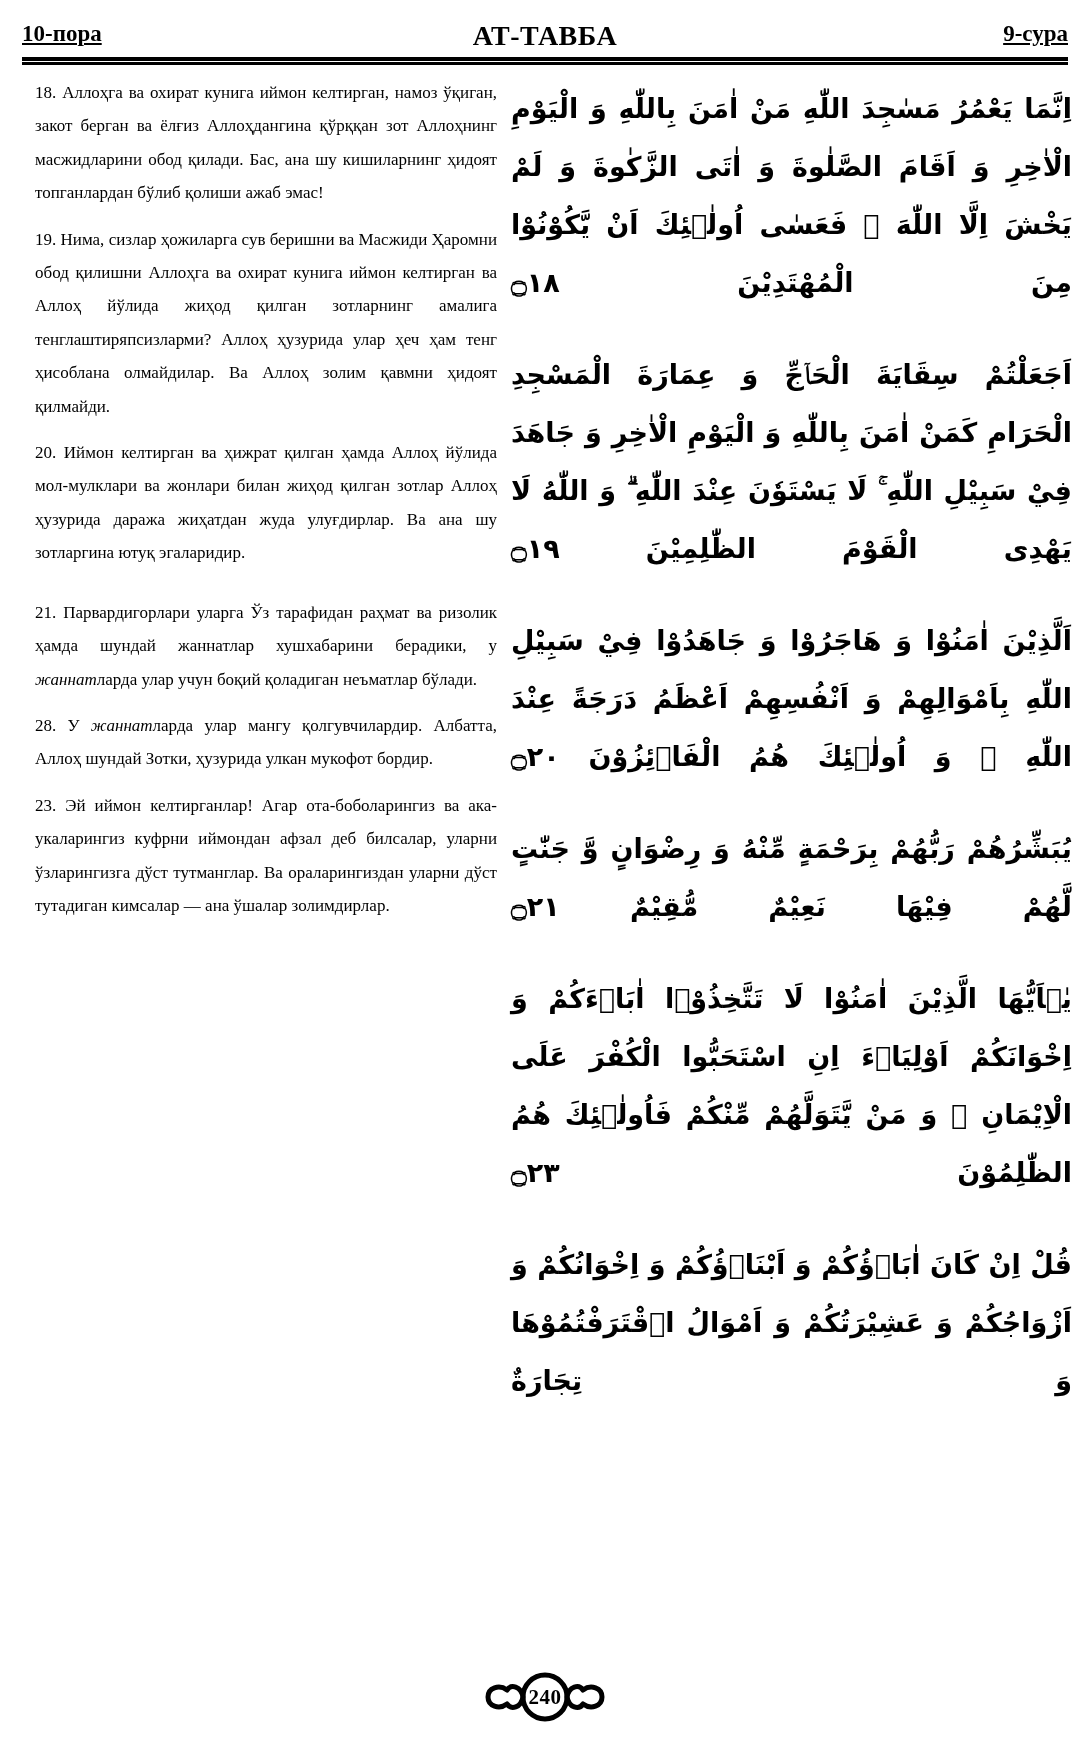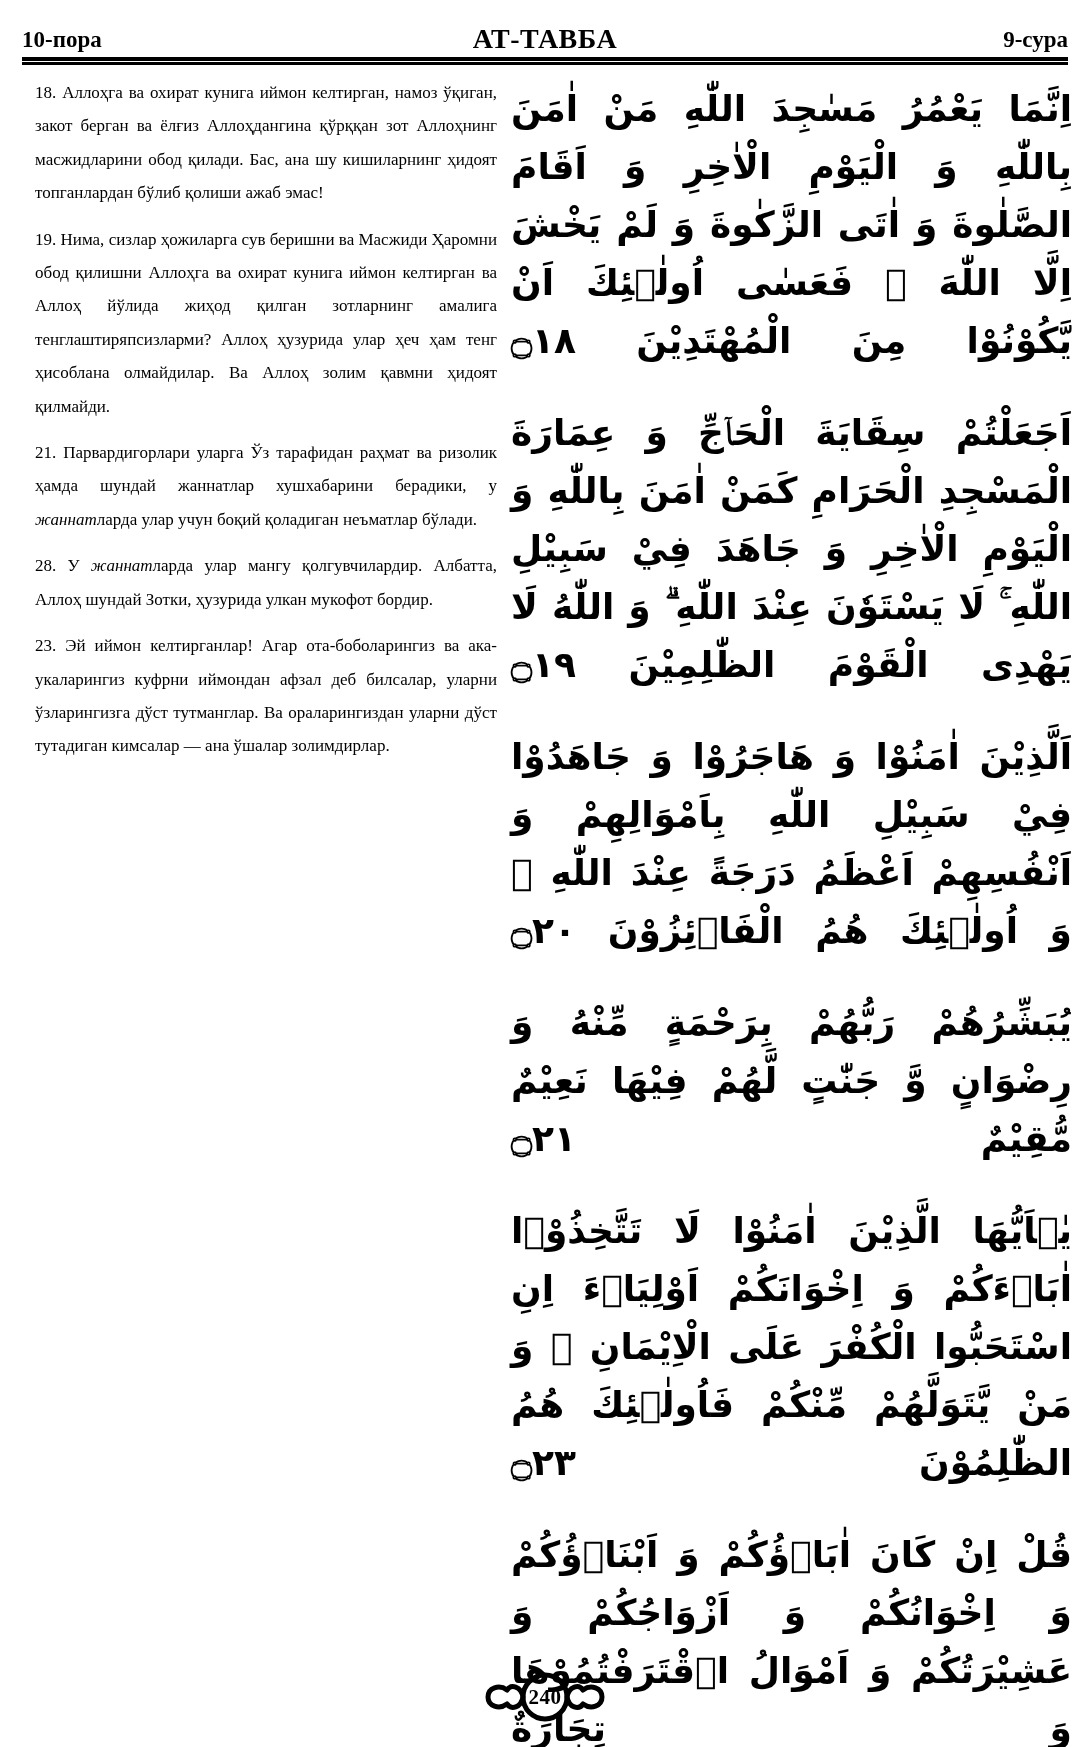--- a/index.html
+++ b/index.html
@@ -25,22 +25,23 @@
   }
 
   
   .header {
     position: absolute;
     top: 22px;
     left: 22px;
     right: 22px;
     height: 34px;
     display: flex;
-    align-items: center;
+    align-items: flex-start;
     justify-content: space-between;
+    text-decoration: underline;
   }
   .header-left,
   .header-right {
     font-size: 23px;
     font-weight: bold;
     letter-spacing: 0px;
     line-height: 1;
     white-space: nowrap;
   }
   .header-center {
@@ -115,21 +116,21 @@
   }
   .uz-verse:last-child { margin-bottom: 0; }
   .uz-verse .it {
     font-style: italic;
   }
   .uz-verse.gap-after { margin-bottom: 26px; }
 
   
   .ar-block {
     font-family: "DejaVu Sans", "Liberation Sans", sans-serif;
-    font-size: 36px;
+    font-size: 27px;
     line-height: 58px;
     text-align: justify;
     text-align-last: justify;
     direction: rtl;
     unicode-bidi: embed;
     margin: 0 0 34px 0;
     color: #000;
     font-weight: 600;
     letter-spacing: -0.5px;
   }
@@ -187,20 +188,21 @@
   </div>
 
   <div class="columns">
 
     <div class="col-uz">
 
       <p class="uz-verse">18. Аллоҳга ва охират кунига иймон келтирган, намоз ўқиган, закот берган ва ёлғиз Аллоҳдангина қўрққан зот Аллоҳнинг масжидларини обод қилади. Бас, ана шу кишиларнинг ҳидоят топганлардан бўлиб қолиши ажаб эмас!</p>
 
       <p class="uz-verse">19. Нима, сизлар ҳожиларга сув беришни ва Масжиди Ҳаромни обод қилишни Аллоҳга ва охират кунига иймон келтирган ва Аллоҳ йўлида жиҳод қилган зотларнинг амалига тенглаштиряпсизларми? Аллоҳ ҳузурида улар ҳеч ҳам тенг ҳисоблана олмайдилар. Ва Аллоҳ золим қавмни ҳидоят қилмайди.</p>
 
+      <p class="uz-verse gap-after">20. Иймон келтирган ва ҳижрат қилган ҳамда Аллоҳ йўлида мол-мулклари ва жонлари билан жиҳод қилган зотлар Аллоҳ ҳузурида даража жиҳатдан жуда улуғдирлар. Ва ана шу зотларгина ютуқ эгаларидир.</p>
 
       <p class="uz-verse"><span>21. Парвардигорлари уларга Ўз тарафидан раҳмат ва ризолик ҳамда шундай жаннатлар хушхабарини берадики, у </span><span class="it">жаннат</span><span>ларда улар учун боқий қоладиган неъматлар бўлади.</span></p>
 
       <p class="uz-verse"><span>28. У </span><span class="it">жаннат</span><span>ларда улар мангу қолгувчилардир. Албатта, Аллоҳ шундай Зотки, ҳузурида улкан мукофот бордир.</span></p>
 
       <p class="uz-verse gap-after">23. Эй иймон келтирганлар! Агар ота-боболарингиз ва ака-укаларингиз куфрни иймондан афзал деб билсалар, уларни ўзларингизга дўст тутманглар. Ва ораларингиздан уларни дўст тутадиган кимсалар — ана ўшалар золимдирлар.</p>
 
     </div>
 
     <div class="col-ar">

